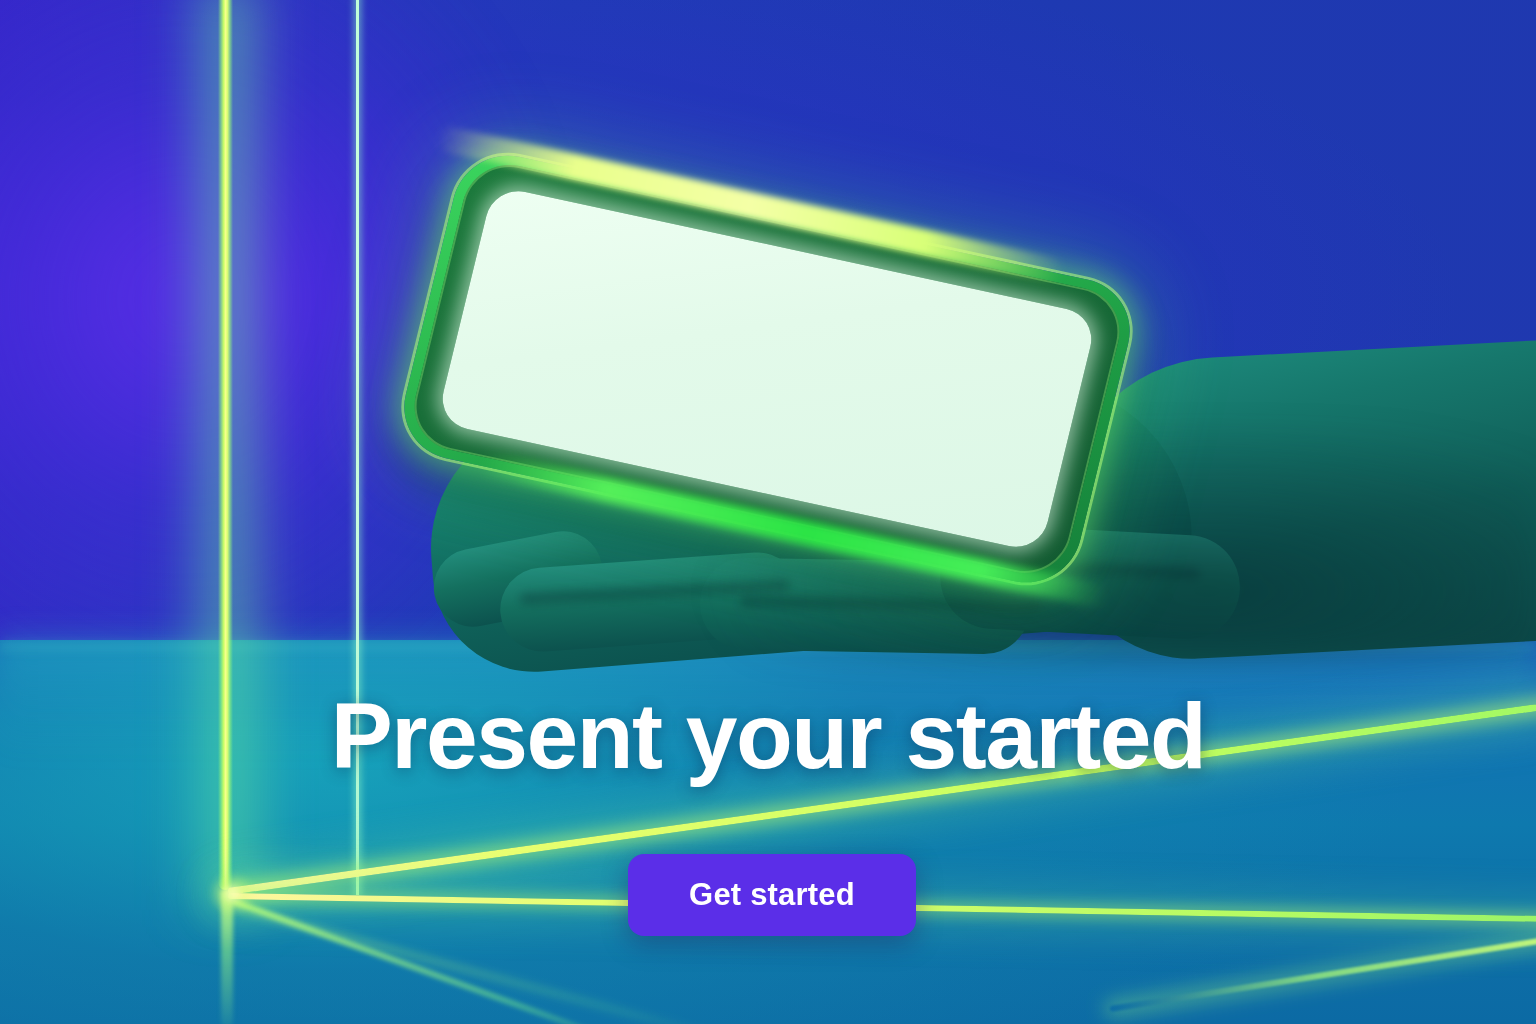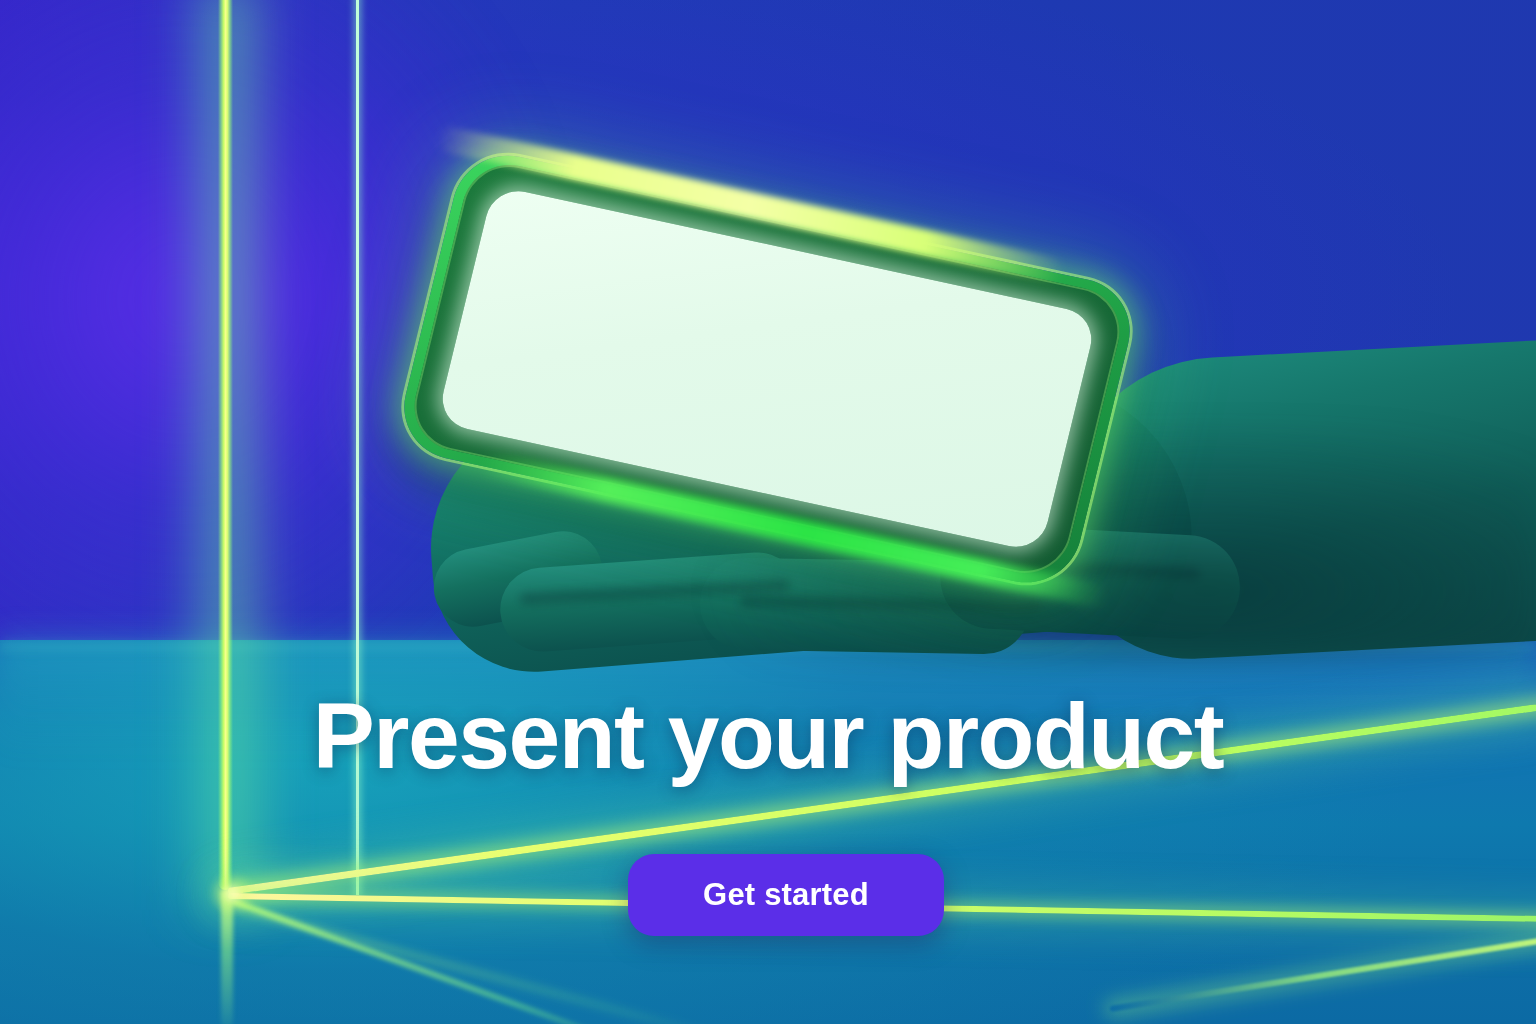--- a/index.html
+++ b/index.html
@@ -205,23 +205,23 @@
     font-size:93px;
     font-weight:bold;
     letter-spacing:-1.5px;
     color:#FFFFFF;
     line-height:1.0;
     text-shadow:0 3px 16px rgba(8,40,80,.45);
     white-space:nowrap;
   }
   .cta{
     position:absolute;left:628px;top:854px;
-    width:316px;height:82px;
+    width:288px;height:82px;
     border:0;
-    border-radius:26px;
+    border-radius:16px;
     background:#5B2EE8;
     color:#FFFFFF;
     font-family:"Liberation Sans", sans-serif;
     font-size:31px;
     font-weight:bold;
     letter-spacing:.2px;
     cursor:pointer;
     box-shadow:0 8px 26px rgba(30,20,90,.35);
   }
 </style>
@@ -266,16 +266,16 @@
   </div>
 
   <div class="neon line-floor-a"></div>
   <div class="neon line-floor-b"></div>
   <div class="neon tube-reflect"></div>
   <div class="neon reflect-a"></div>
   <div class="neon reflect-b"></div>
   <div class="neon reflect-right"></div>
   <div class="neon junction-pop"></div>
 
-  <div class="headline">Present your product</div>
+  <div class="headline">Present your started</div>
   <button class="cta">Get started</button>
 
 </div>
 
 </body></html>

